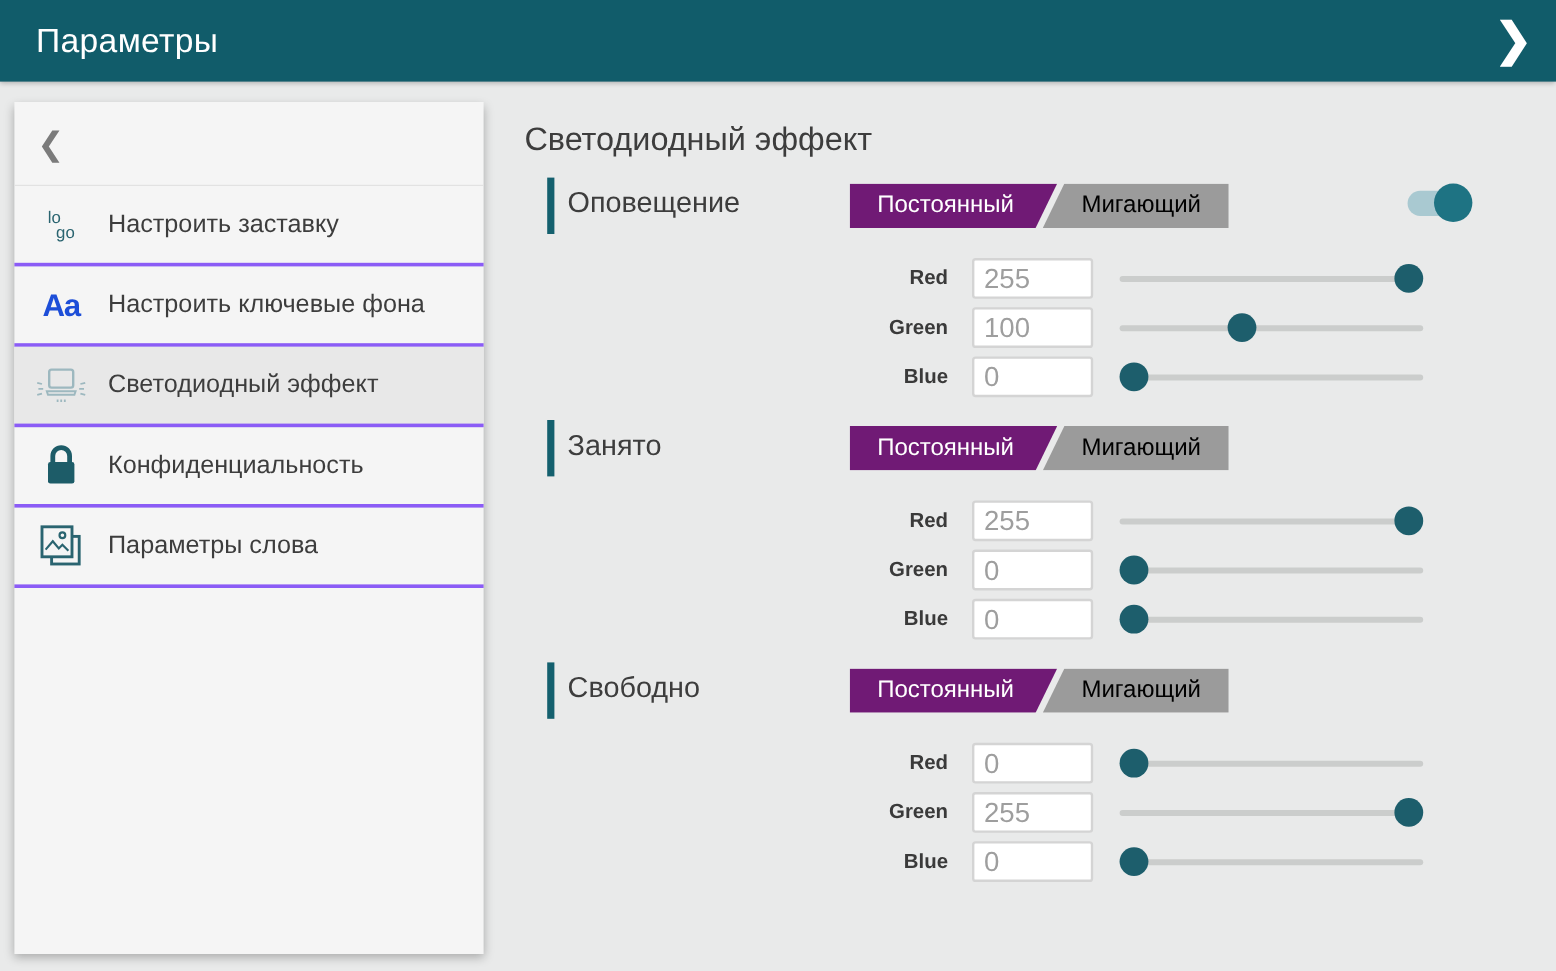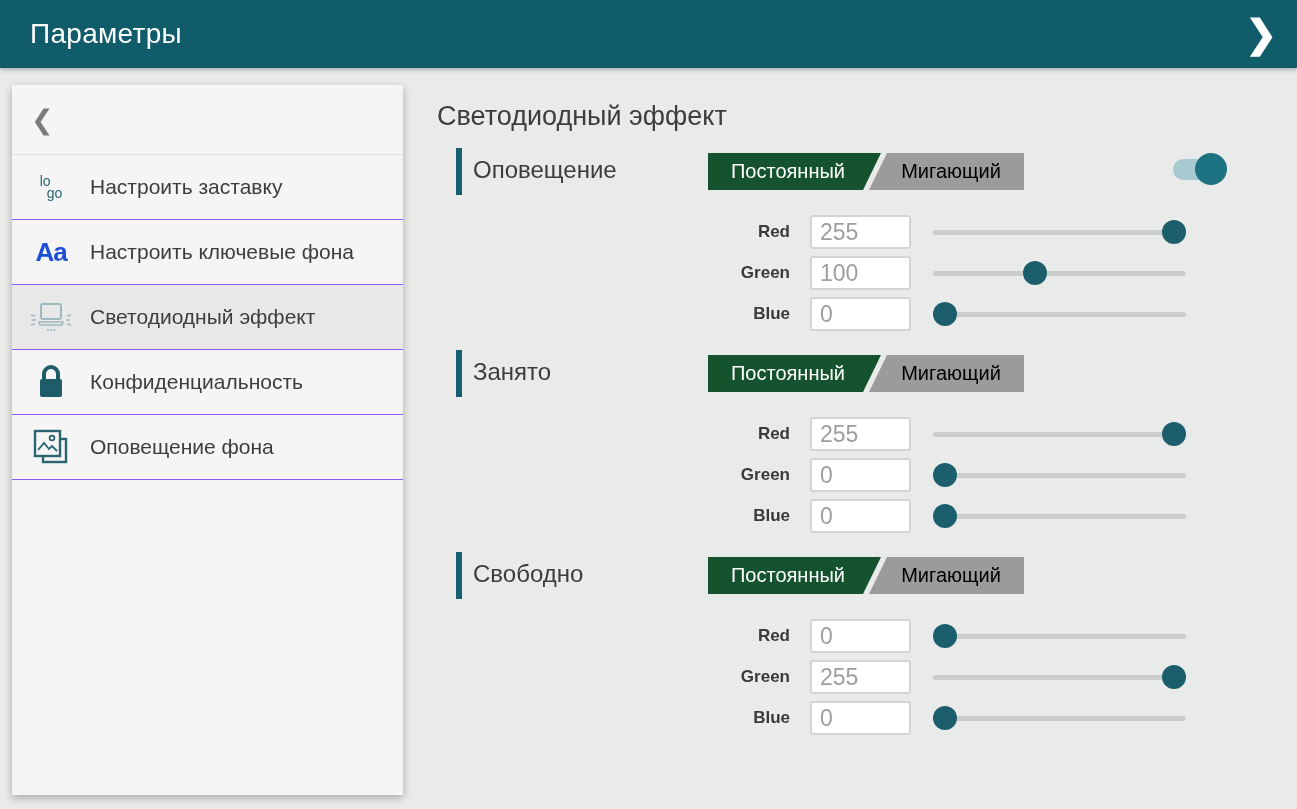--- a/index.html
+++ b/index.html
@@ -24,21 +24,21 @@
     position:absolute;left:12px;top:17px;width:391px;height:710px;
     background:#f5f5f5;box-shadow:0 3px 8px rgba(0,0,0,.28);
   }
   .back-row{
     height:69px;display:flex;align-items:center;
     border-bottom:1px solid #e2e2e2;cursor:pointer;
   }
   .back-icon{color:#7b7b7b;font-size:27px;margin-left:19px;}
   .side-item{
     display:flex;align-items:center;min-height:56px;
-    border-bottom:1px solid #8b5cf6;cursor:pointer;padding:4px 10px 4px 0;
+    border-bottom:3px solid #8b5cf6;cursor:pointer;padding:4px 10px 4px 0;
   }
   .side-item.selected{background:#e8e8e8;}
   .icon-slot{width:78px;flex:0 0 78px;display:flex;justify-content:center;align-items:center;}
   .side-label{font-size:21px;color:#3d3d3d;line-height:26px;}
   
   .logo-text{color:#2a6470;font-size:14px;line-height:12px;text-align:left;}
   .logo-text .go{margin-left:7px;display:inline-block;}
   .aa-text{color:#1d4ed8;font-size:26px;font-weight:bold;letter-spacing:-1px;}
   
   .main-title{position:absolute;left:437px;top:33px;font-size:27px;color:#3d3d3d;}
@@ -49,21 +49,21 @@
   .seg{position:absolute;left:252px;top:5px;width:316px;height:37px;cursor:pointer;}
   .seg-off{
     position:absolute;inset:0;background:#9b9b9b;
     clip-path:polygon(179px 0,100% 0,100% 100%,161px 100%);
   }
   .seg-off .seg-label{
     position:absolute;left:170px;right:0;top:0;line-height:37px;
     text-align:center;font-size:20px;color:#000000;
   }
   .seg-on{
-    position:absolute;inset:0;background:#14532d;
+    position:absolute;inset:0;background:#701a75;
     clip-path:polygon(0 0,173px 0,155px 100%,0 100%);
   }
   .seg-on .seg-label{
     position:absolute;left:0;width:160px;top:0;line-height:37px;
     text-align:center;font-size:20px;color:#ffffff;
   }
   
   .toggle{position:absolute;left:717px;top:4px;width:54px;height:34px;cursor:pointer;}
   .toggle-track{position:absolute;left:0;top:7px;width:40px;height:21px;border-radius:11px;background:#a9c9d1;}
   .toggle-thumb{position:absolute;right:0;top:1px;width:32px;height:32px;border-radius:50%;background:#1e7383;}
@@ -140,21 +140,21 @@
   </div>
         <div class="side-item">
     <div class="icon-slot">
   <svg width="38" height="38" viewBox="0 0 38 38">
     <rect x="11" y="11" width="23" height="23" fill="none" stroke="#2a6470" stroke-width="2.4"></rect>
     <rect x="3" y="3" width="25" height="25" fill="#f5f5f5" stroke="#2a6470" stroke-width="2.4"></rect>
     <circle cx="20" cy="10" r="2.4" fill="none" stroke="#2a6470" stroke-width="1.8"></circle>
     <path d="M6 22 L12 15 L17 21 L20 18 L25 23" fill="none" stroke="#2a6470" stroke-width="1.8"></path>
   </svg>
 </div>
-    <div class="side-label">Оповещение фона</div>
+    <div class="side-label">Параметры слова</div>
   </div>
       </div>
   </div>
 
   <div class="main-title">Светодиодный эффект</div>
   <div>
       <div class="section" style="top: 80px;">
     <div class="section-bar"></div>
     <div class="section-label">Оповещение</div>
     <div class="seg">

